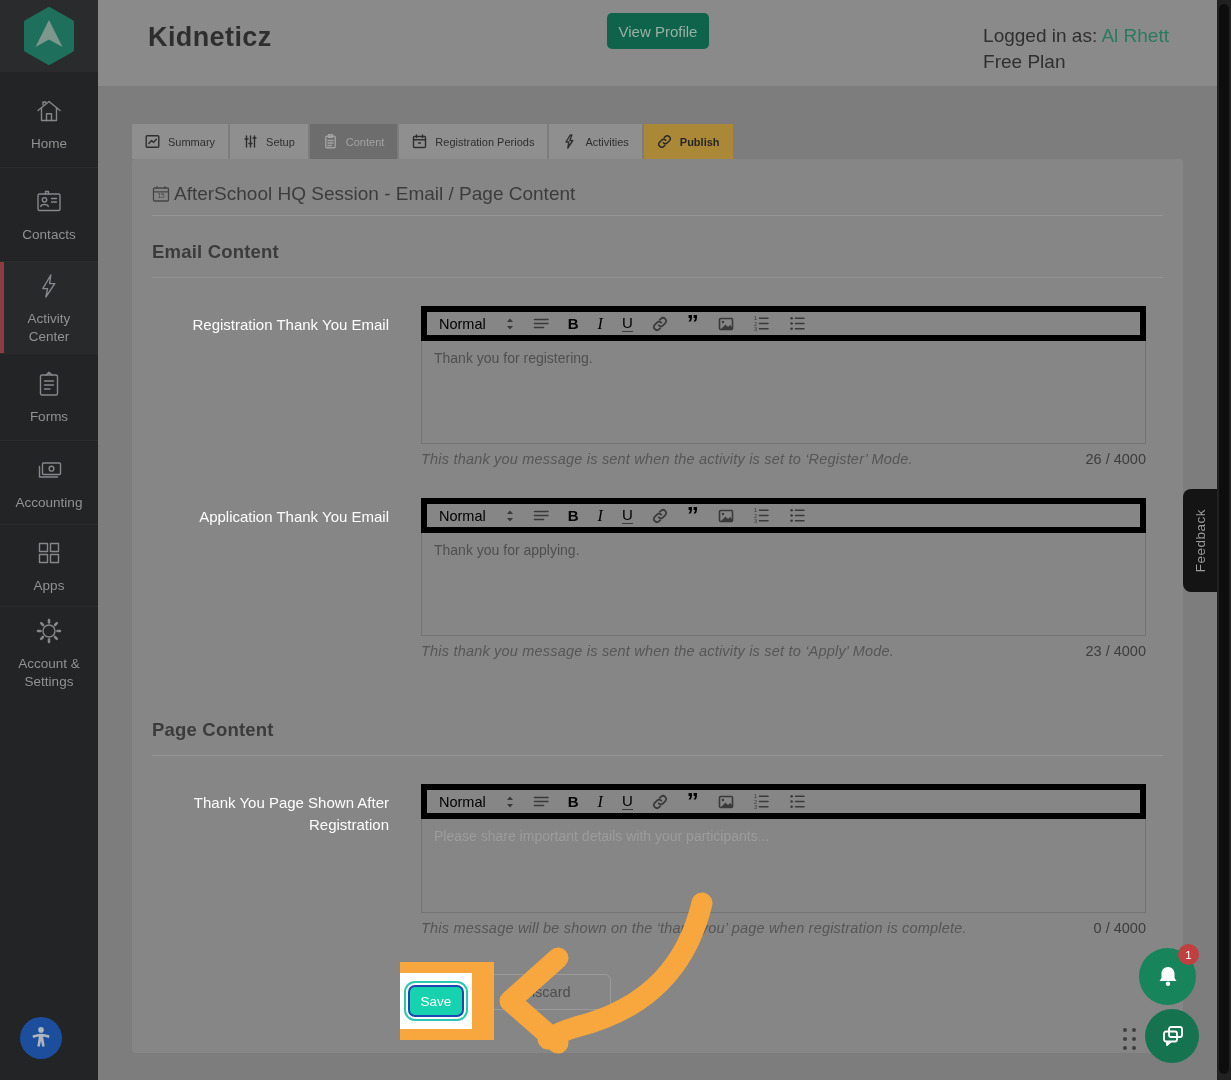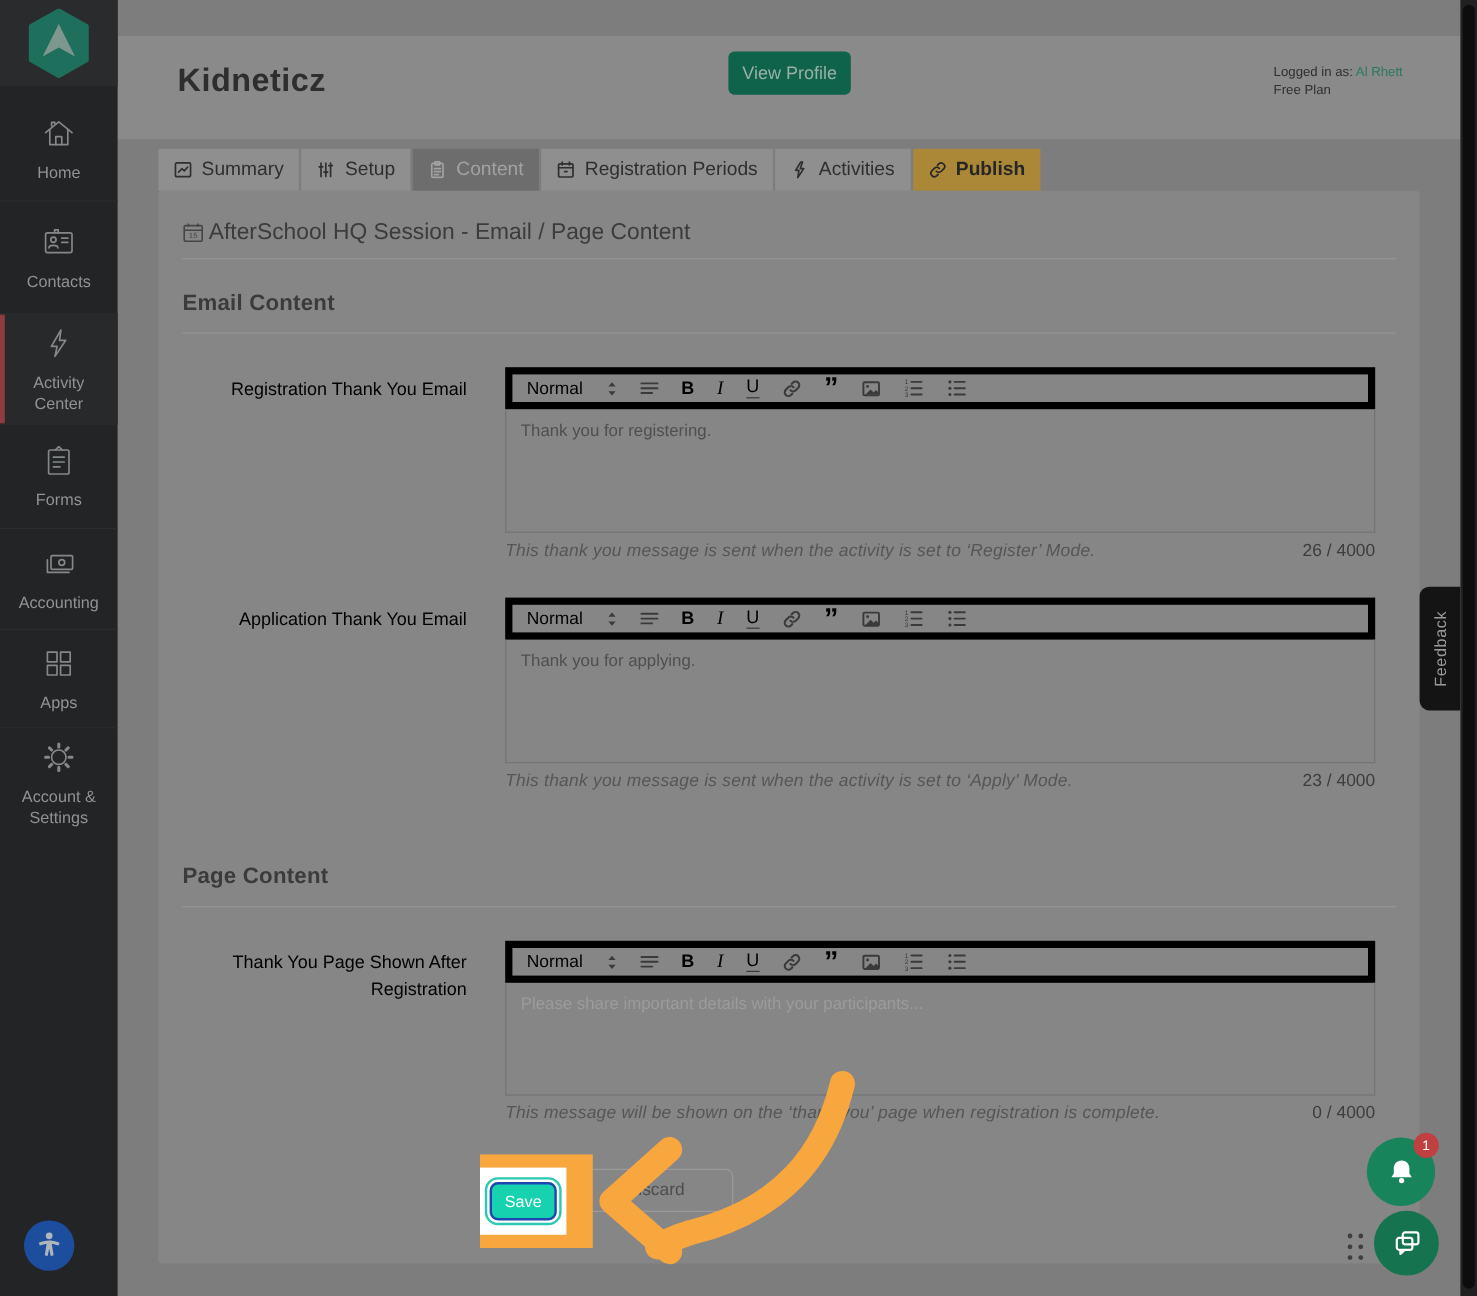--- a/index.html
+++ b/index.html
@@ -13,48 +13,48 @@
   .side-items { margin-top:8px; }
   .side-item { display:flex; flex-direction:column; align-items:center; justify-content:center;
                gap:8px; height:87px; color:#8f9392; font-size:13.5px; text-align:center;
                line-height:1.3; border-top:1px solid #2b2c2e; padding:0 6px; cursor:pointer; }
   .side-item:first-child { border-top:none; }
   .side-item svg { stroke:#84888a; fill:none; stroke-width:1.4; stroke-linecap:round; stroke-linejoin:round; }
   .side-item.h92 { height:92px; } .side-item.h94 { height:94px; } .side-item.h84 { height:84px; } .side-item.h82 { height:82px; }
   .side-item.active { background:#28292b; box-shadow:inset 4px 0 0 #8E3C41; }
 
   
-  .header { position:absolute; left:98px; right:0; top:0; height:86px; background:#8a8a8a; z-index:2;margin-top:30px; }
+  .header { position:absolute; left:98px; right:0; top:0; height:86px; background:#8a8a8a; z-index:2; }
   .app-title { position:absolute; left:50px; top:22px; font-size:27px; font-weight:700; color:#2e2e2e; letter-spacing:.4px; }
   .view-profile { position:absolute; left:509px; top:13px; width:102px; height:36px; background:#0E634A;
                   color:#9ab0a6; border:none; border-radius:5px; font-size:15px; font-family:inherit;
                   display:flex; align-items:center; justify-content:center; cursor:pointer; }
-  .login-info { position:absolute; right:62px; top:23px; font-size:11px; color:#2f2f2f; line-height:1.35; text-align:left; }
+  .login-info { position:absolute; right:62px; top:23px; font-size:19px; color:#2f2f2f; line-height:1.35; text-align:left; }
   .login-name { color:#2a7a5f; }
 
   
   .content { position:absolute; left:98px; right:0; top:86px; bottom:0; background:#7d7d7d; z-index:1; }
   .tabs { position:absolute; left:34px; top:38px; display:flex; gap:2px; }
   .tab { height:35px; display:flex; align-items:center; gap:8px; padding:16px 13px; background:#8f8f8f;
-         color:#2f2f2f; font-size:16px; font-weight:500; cursor:pointer; white-space:nowrap; }
+         color:#2f2f2f; font-size:11px; font-weight:500; cursor:pointer; white-space:nowrap; }
   .tab svg { stroke:currentColor; fill:none; stroke-width:1.4; stroke-linecap:round; stroke-linejoin:round; }
   .tab.active { background:#6d6d6d; color:#a2a2a2; }
   .tab.publish { background:#ab8738; color:#262626; font-weight:700; }
 
   .card { position:absolute; left:34px; top:73px; width:1051px; height:894px; background:#868686;
           padding:0 20px; border-radius:3px; }
   .card-heading { padding-top:24px; display:flex; align-items:center; gap:4px; color:#3c3c3c; font-size:19px; }
   .card-heading svg { stroke:#454545; fill:none; stroke-width:1.3; }
   .rule { border:none; border-top:1px solid #959595; margin-top:10px; }
   .rule.r2 { margin-top:14px; }
   .section-title { margin-top:25px; font-size:18.5px; color:#3b3b3b; letter-spacing:.2px; }
   .section-title.pagec { margin-top:60px; }
 
   .field-row { display:flex; margin-top:28px; }
-  .field-label { width:237px; text-align:right; padding-top:8px; color:#000000; font-size:15px; line-height:1.45; }
+  .field-label { width:237px; text-align:right; padding-top:8px; color:#ffffff; font-size:15px; line-height:1.45; }
   .field-editor { margin-left:32px; width:725px; }
   .toolbar { height:35px; border:6px solid #000000; display:flex; align-items:center; padding:0 12px;
              gap:19px; color:#000000; }
   .toolbar .tb { display:flex; align-items:center; cursor:pointer; }
   .toolbar svg { stroke:#3a3a3a; fill:none; stroke-width:1.6; stroke-linecap:round; }
   .tb-format { gap:20px; font-size:14.5px; }
   .tb-b { font-weight:700; font-size:15px; }
   .tb-i { font-style:italic; font-family:"Liberation Serif", serif; font-size:16px; }
   .tb-u { font-size:15px; border-bottom:1.5px solid #3a3a3a; line-height:1.1; }
   .tb-quote { font-size:24px; font-weight:700; line-height:10px; height:14px; }

